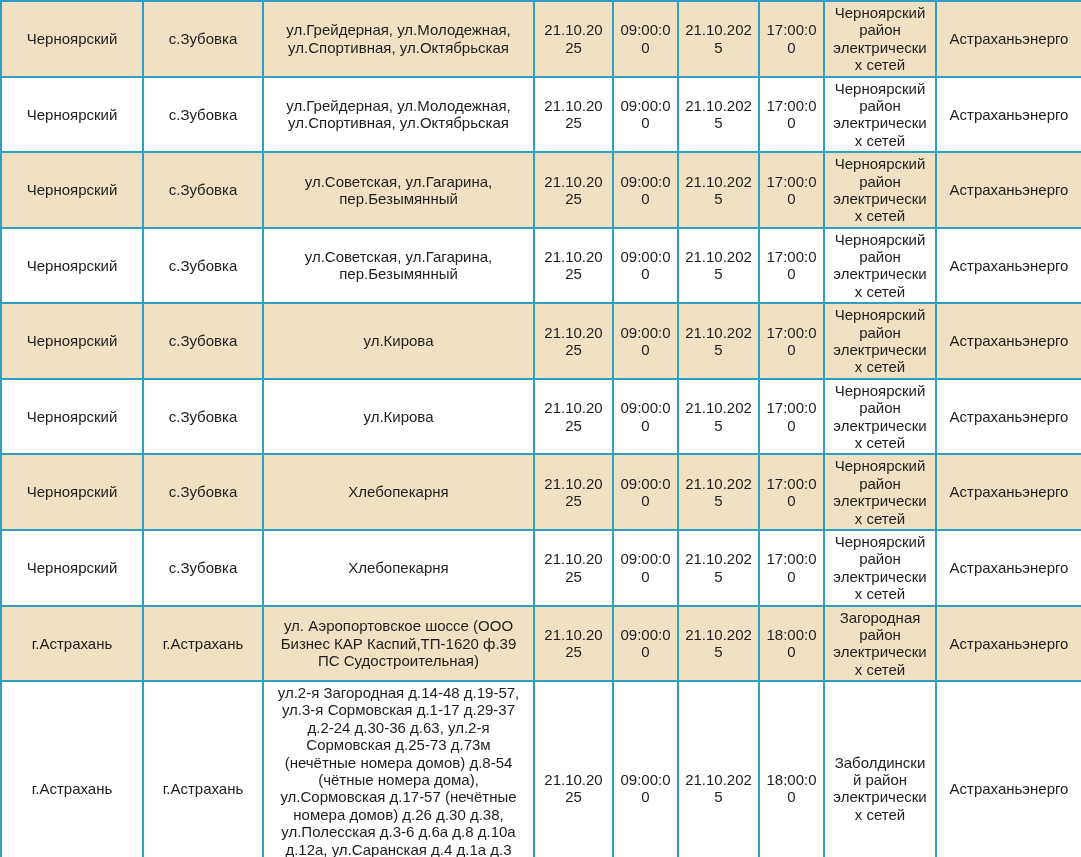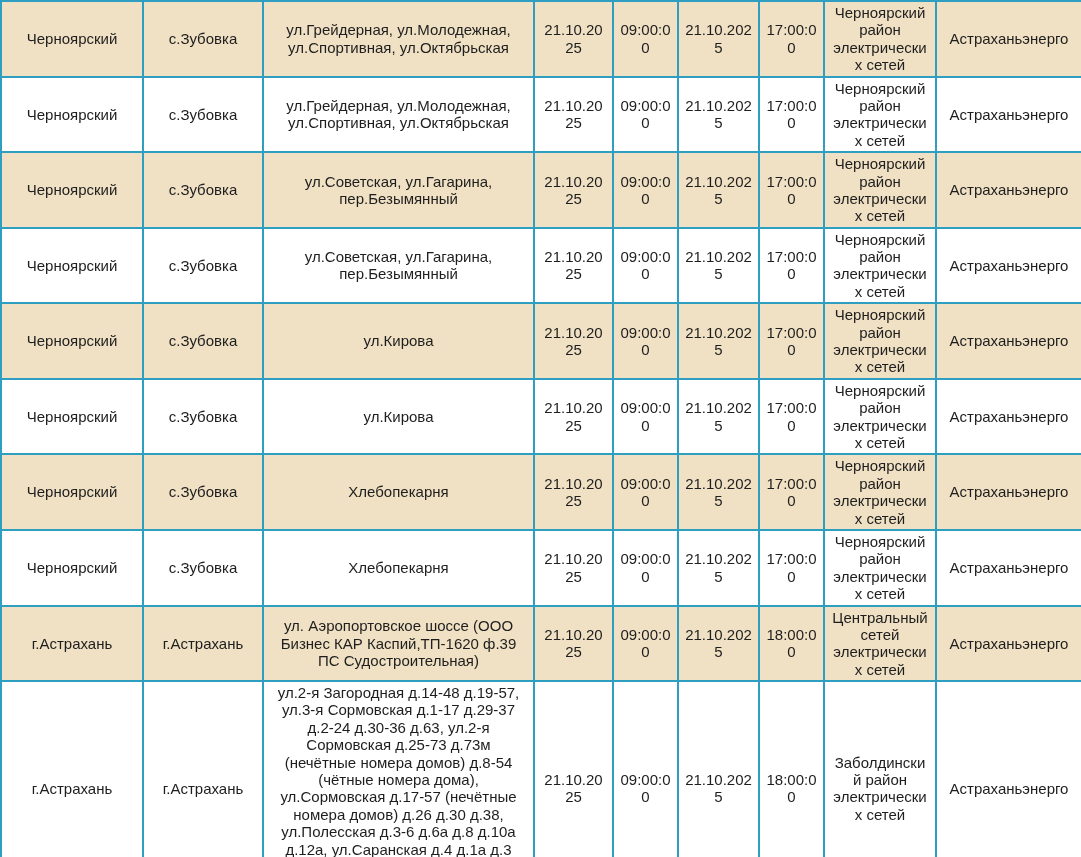--- a/index.html
+++ b/index.html
@@ -155,21 +155,21 @@
         <td>Астраханьэнерго</td>
       </tr>
       <tr>
         <td>г.Астрахань</td>
         <td>г.Астрахань</td>
         <td>ул. Аэропортовское шоссе (ООО Бизнес КАР Каспий,ТП-1620 ф.39 ПС Судостроительная)</td>
         <td>21.10.2025</td>
         <td>09:00:00</td>
         <td>21.10.2025</td>
         <td>18:00:00</td>
-        <td>Центральный сетей электрических сетей</td>
+        <td>Загородная район электрических сетей</td>
         <td>Астраханьэнерго</td>
       </tr>
       <tr>
         <td>г.Астрахань</td>
         <td>г.Астрахань</td>
         <td>ул.2-я Загородная д.14-48 д.19-57, ул.3-я Сормовская д.1-17 д.29-37 д.2-24 д.30-36 д.63, ул.2-я Сормовская д.25-73 д.73м (нечётные номера домов) д.8-54 (чётные номера дома), ул.Сормовская д.17-57 (нечётные номера домов) д.26 д.30 д.38, ул.Полесская д.3-6 д.6а д.8 д.10а д.12а, ул.Саранская д.4 д.1а д.3 д.18-40, ул.2-я Сурепская д.86, ул.4-я Сурепская д.34</td>
         <td>21.10.2025</td>
         <td>09:00:00</td>
         <td>21.10.2025</td>
         <td>18:00:00</td>

